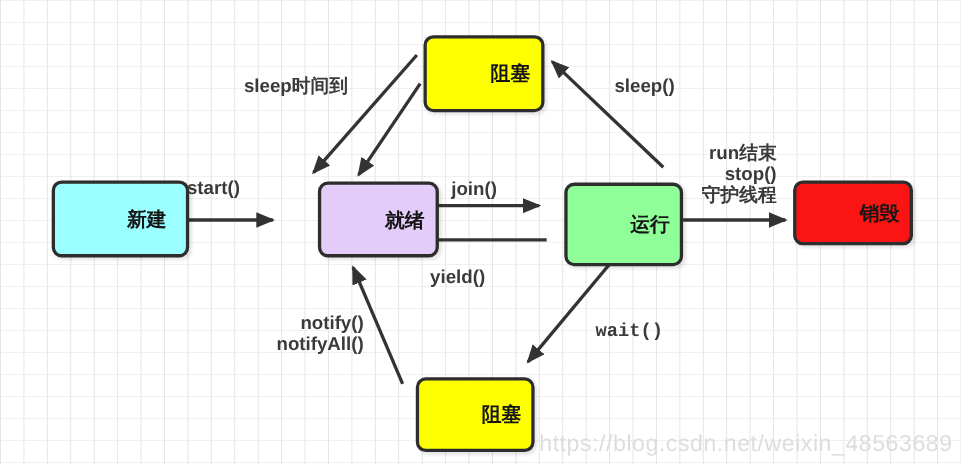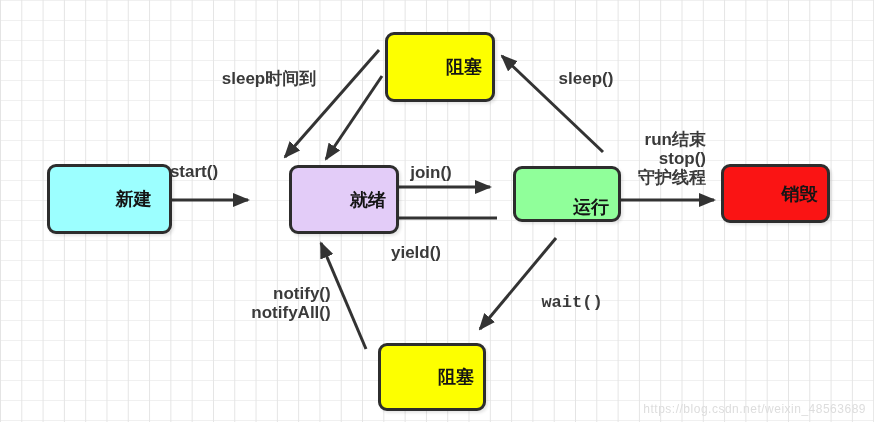--- a/index.html
+++ b/index.html
@@ -26,21 +26,21 @@
     padding-left:48px;
   }
   .elabel{
     position:absolute;
     transform:translate(-50%,-50%);
     font-weight:bold;font-size:17px;color:#3a3a3a;
     white-space:nowrap;text-align:right;line-height:19px;
   }
   .watermark{
     position:absolute;right:8px;bottom:6px;
-    font-size:12px;color:#dddddd;letter-spacing:.5px;
+    font-size:21px;color:#dddddd;letter-spacing:.5px;
     font-weight:normal;
   }
 </style>
 </head>
 <body>
 
 <div class="canvas">
 
   <svg class="edges" viewBox="0 0 874 422">
     <defs>
@@ -69,21 +69,21 @@
   </svg>
 
   <div class="node" style="left: 47px; top: 164px; width: 125px; height: 70px; background-color: rgb(156, 255, 255);">
     <span>新建</span>
   </div>
 
   <div class="node" style="left: 253px; top: 165px; width: 110px; height: 69px; background-color: rgb(227, 204, 248); margin-left: 36px;">
     <span>就绪</span>
   </div>
 
-  <div class="node" style="left: 513px; top: 166px; width: 108px; height: 56px; background-color: rgb(144, 255, 154); align-items: flex-end;">
+  <div class="node" style="left: 513px; top: 166px; width: 108px; height: 76px; background-color: rgb(144, 255, 154);">
     <span>运行</span>
   </div>
 
   <div class="node" style="left: 721px; top: 164px; width: 109px; height: 59px; background-color: rgb(250, 20, 20);">
     <span>销毁</span>
   </div>
 
   <div class="node" style="left: 385px; top: 32px; width: 110px; height: 70px; background-color: rgb(253, 255, 0);">
     <span>阻塞</span>
   </div>

